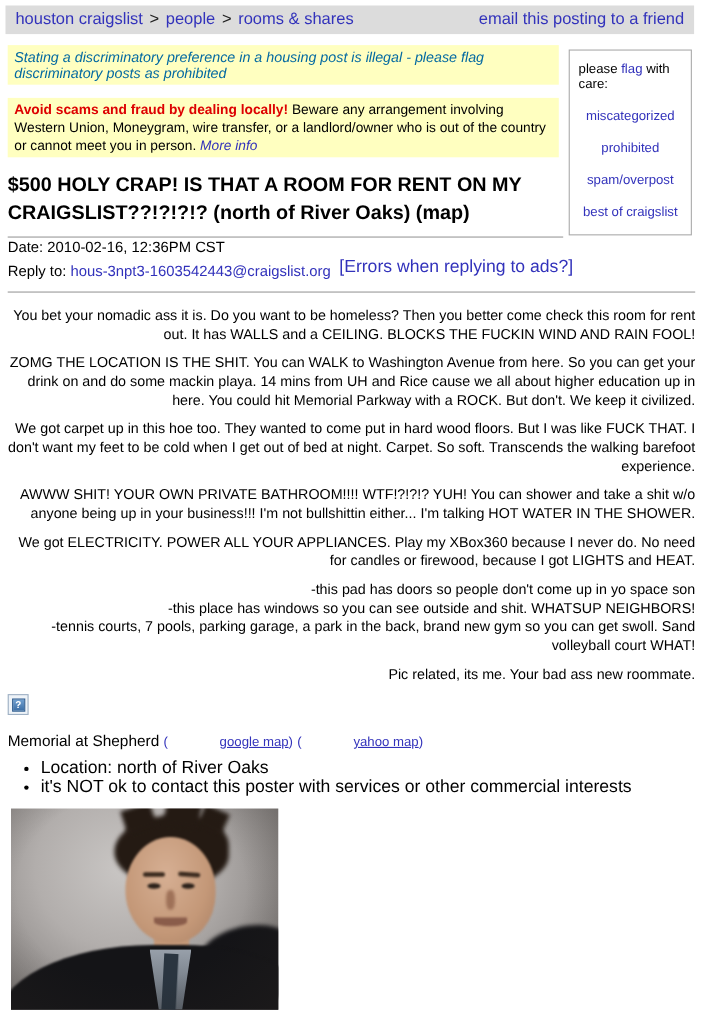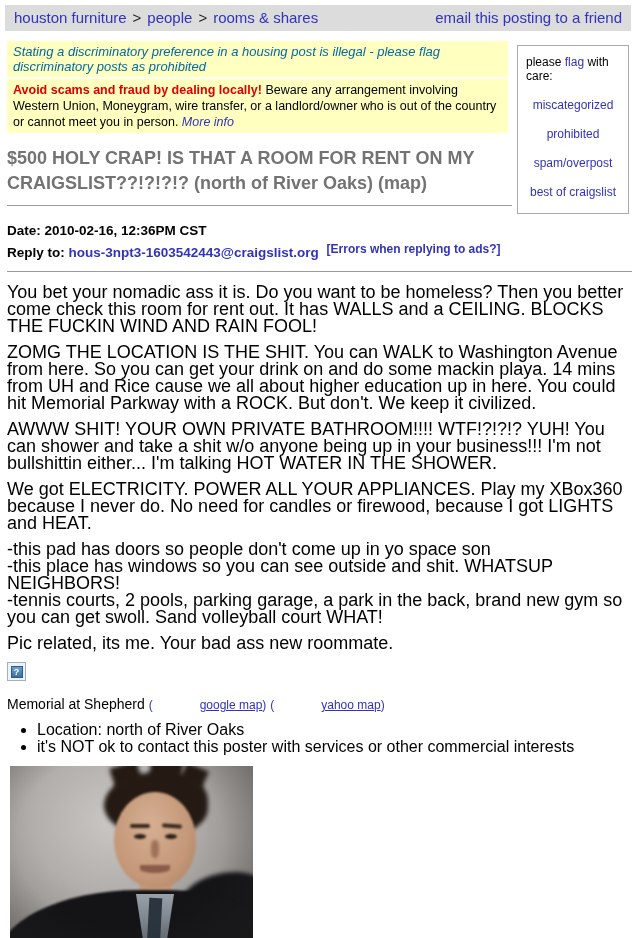--- a/index.html
+++ b/index.html
@@ -13,41 +13,41 @@
   
   .topbar { margin:5px 8px 0 5px; background:#dcdcdc; padding:4px 9px 5px 9px;
             display:flex; justify-content:space-between; align-items:center;
             font-size:15px; }
   .crumb-sep { color:#222; margin:0 6px; }
 
   
   .headerzone { position:relative; padding:0 7px; }
   .notice { background:#ffffc0; margin-right:124px; padding:3px 6px; }
   .notice.discrim { margin-top:10px; font-style:italic; color:#0369a1; font-size:13px; }
-  .notice.scam { margin-top:2px; font-size:12.5px; line-height:16px; color:#000; }
+  .notice.scam { margin-top:12px; font-size:12.5px; line-height:16px; color:#000; }
   .scam-bold { color:#dd0000; font-weight:bold; }
   .scam-more { font-style:italic; }
 
   .flagbox { position:absolute; top:4px; right:10px; width:112px;
              background:#fff; border:1px solid #aaa; padding:9px 8px 14px 8px;
              font-size:12px; }
   .flagbox .fb-head { color:#000; text-align:left; }
   .flagbox a.fb-link { display:block; text-align:center; margin-top:15px; }
 
   
   .postwrap { padding:0 7px; }
-  h1.title { font-size:18px; line-height:25px; font-weight:bold; color:#737373;
+  h1.title { font-size:18px; line-height:25px; font-weight:bold; color:#000000;
              max-width:492px; margin-top:13px; }
   hr.rule { border:none; border-top:1px solid #9a9a9a; margin-top:9px; }
   hr.rule.short { margin-right:120px; }
-  .meta { font-size:13.5px; line-height:18px; margin-top:16px;font-weight:bold; }
-  .errors-note { font-size:12px; color:#3232bb; vertical-align:4px; margin-left:4px; }
+  .meta { font-size:13.5px; line-height:18px; margin-top:0; }
+  .errors-note { font-size:16px; color:#3232bb; vertical-align:4px; margin-left:4px; }
 
   
-  .bodytext { font-size:18px; line-height:17px; margin-top:12px; }
+  .bodytext { font-size:13px; line-height:17px; margin-top:12px;text-align:right; }
   .bodytext p { margin:9px 0; }
   .bodytext p.prelist { white-space:pre-line; }
 
   
   .imgph { width:19px; height:19px; margin:10px 0 0 0; background:#eef3f8;
            border:1px solid #9eb0c4; display:flex; align-items:center; justify-content:center; }
   .imgph-q { width:12px; height:12px; background:linear-gradient(#6f9fd0,#3c6ea6);
              border:1px solid #2c5a8e; color:#fff; font-size:9px; line-height:10px;
              text-align:center; font-weight:bold; }
 
@@ -86,21 +86,21 @@
   .ph-vign  { left:0; top:0; right:0; bottom:0;
               background:radial-gradient(ellipse at 45% 40%,transparent 55%,rgba(40,35,32,.35) 100%); }
 </style>
 </head>
 <body>
 
 <div id="page">
 
   <div class="topbar">
     <div>
-      <a>houston furniture</a><span class="crumb-sep">&gt;</span><a>people</a><span class="crumb-sep">&gt;</span><a>rooms &amp; shares</a>
+      <a>houston craigslist</a><span class="crumb-sep">&gt;</span><a>people</a><span class="crumb-sep">&gt;</span><a>rooms &amp; shares</a>
     </div>
     <a>email this posting to a friend</a>
   </div>
 
   <div class="headerzone">
     <div class="flagbox">
       <div class="fb-head">
         <span>please</span>
         <a>flag</a>
         <span>with care:</span>
@@ -133,25 +133,26 @@
         <span>Reply to:</span>
         <a>hous-3npt3-1603542443@craigslist.org</a>
         <a class="errors-note">[Errors when replying to ads?]</a>
       </div>
     </div>
     <hr class="rule">
 
     <div class="bodytext">
       <p>You bet your nomadic ass it is. Do you want to be homeless? Then you better come check this room for rent out. It has WALLS and a CEILING. BLOCKS THE FUCKIN WIND AND RAIN FOOL!</p>
       <p>ZOMG THE LOCATION IS THE SHIT. You can WALK to Washington Avenue from here. So you can get your drink on and do some mackin playa. 14 mins from UH and Rice cause we all about higher education up in here. You could hit Memorial Parkway with a ROCK. But don't. We keep it civilized.</p>
+      <p>We got carpet up in this hoe too. They wanted to come put in hard wood floors. But I was like FUCK THAT. I don't want my feet to be cold when I get out of bed at night. Carpet. So soft. Transcends the walking barefoot experience.</p>
       <p>AWWW SHIT! YOUR OWN PRIVATE BATHROOM!!!! WTF!?!?!? YUH! You can shower and take a shit w/o anyone being up in your business!!! I'm not bullshittin either... I'm talking HOT WATER IN THE SHOWER.</p>
       <p>We got ELECTRICITY. POWER ALL YOUR APPLIANCES. Play my XBox360 because I never do. No need for candles or firewood, because I got LIGHTS and HEAT.</p>
       <p class="prelist">-this pad has doors so people don't come up in yo space son
 -this place has windows so you can see outside and shit. WHATSUP NEIGHBORS!
--tennis courts, 2 pools, parking garage, a park in the back, brand new gym so you can get swoll. Sand volleyball court WHAT!</p>
+-tennis courts, 7 pools, parking garage, a park in the back, brand new gym so you can get swoll. Sand volleyball court WHAT!</p>
       <p>Pic related, its me. Your bad ass new roommate.</p>
     </div>
 
     <div class="imgph">
       <div class="imgph-q">?</div>
     </div>
 
     <div class="locline">
       <span>Memorial at Shepherd</span>
       <span class="paren">(</span><a class="u">google map</a><span class="paren">)</span>

